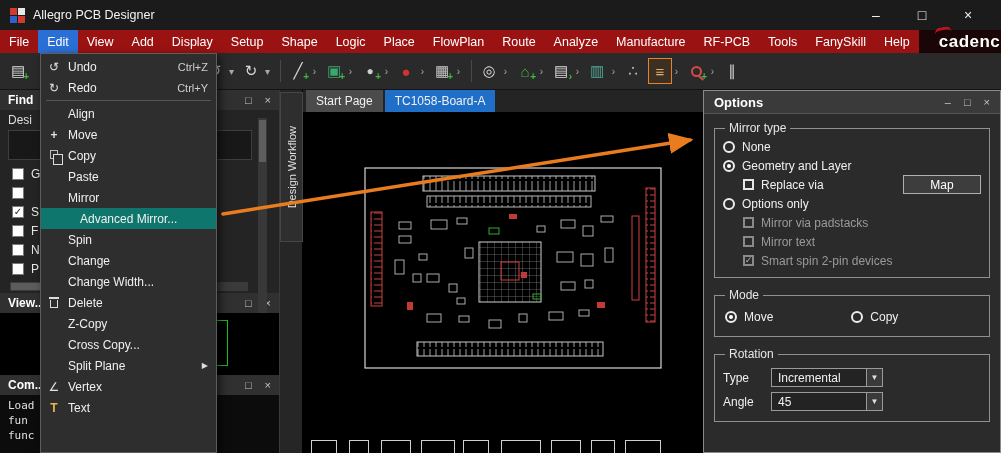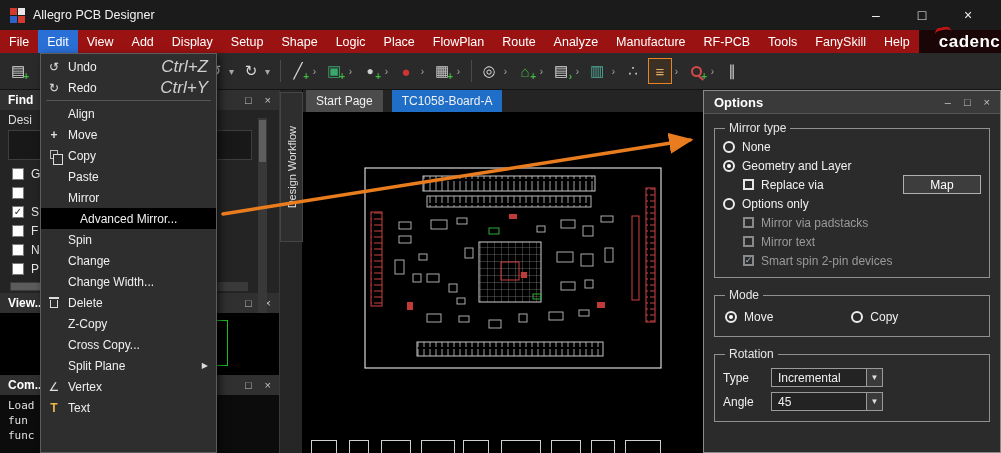--- a/index.html
+++ b/index.html
@@ -53,21 +53,21 @@
   .view-rect { position:absolute; left:56px; top:7px; width:172px; height:46px; border:1px solid #19c119; }
   .console { height:66px; background:#0c0c0c; padding:3px 8px; font-family:"DejaVu Sans Mono", monospace; font-size:11px; color:#e0e0e0; line-height:15px; }
 
   
   .workflow-strip { position:absolute; left:280px; top:90px; width:23px; bottom:0; background:#262626; border-right:1px solid #000; }
   .workflow-tab { position:absolute; left:0; top:2px; width:23px; height:150px; background:#2e2e2e; border:1px solid #454545; display:flex; align-items:center; justify-content:center; }
   .workflow-label { writing-mode:vertical-rl; transform:rotate(180deg); font-size:11px; color:#e0e0e0; white-space:nowrap; }
 
   
   .center { position:absolute; left:303px; top:90px; width:400px; bottom:0; background:#000; }
-  .doc-tabs { height:22px; background:#242424; display:flex; align-items:stretch; gap:9px; padding-left:3px; }
+  .doc-tabs { height:22px; background:#242424; display:flex; align-items:stretch; gap:2px; padding-left:3px; }
   .doc-tab { padding:0 10px; display:flex; align-items:center; font-size:12px; background:#4b4b4b; color:#f0f0f0; white-space:nowrap; }
   .doc-tab.active { background:#1f6fc9; }
   .canvas { position:absolute; left:0; top:22px; right:0; bottom:0; background:#000; overflow:hidden; }
   .pcb-svg { position:absolute; left:58px; top:44px; width:306px; height:228px; }
   .fp { position:absolute; border:1px solid #cfcfcf; height:16px; top:328px; }
 
   
   .options { position:absolute; left:703px; top:90px; width:298px; bottom:0; background:#2b2b2b; border:1px solid #8a8a8a; z-index:20; }
   .options-header { height:23px; background:#3a3a3a; border-bottom:1px solid #555; display:flex; align-items:center; padding:0 10px; font-weight:bold; font-size:13px; color:#fff; }
   .options-body { padding:7px 10px 0; }
@@ -86,23 +86,23 @@
   .rot-row { display:flex; align-items:center; gap:10px; margin:5px 0 3px; }
   .rot-label { width:38px; color:#f0f0f0; }
   .select { width:112px; height:19px; background:#232323; border:1px solid #9a9a9a; display:flex; align-items:stretch; }
   .select .val { padding-left:6px; font-size:12px; color:#f0f0f0; flex:1; display:flex; align-items:center; }
   .select .sel-arrow { width:16px; background:#3a3a3a; border-left:1px solid #9a9a9a; display:flex; align-items:center; justify-content:center; font-size:8px; color:#e0e0e0; }
 
   
   .edit-dropdown { position:absolute; left:40px; top:53px; width:177px; bottom:0; background:#2e2e2e; border:1px solid #5c5c5c; z-index:50; padding:2px 0; box-shadow:3px 3px 8px rgba(0,0,0,.6); }
   .mi { height:21px; display:flex; align-items:center; padding:0 8px 0 4px; gap:5px; color:#f0f0f0; font-size:12px; }
   .mi-icon { width:18px; text-align:center; font-size:12px; color:#e0e0e0; flex:none; display:flex; align-items:center; justify-content:center; }
-  .mi-shortcut { margin-left:auto; color:#cfcfcf; font-size:17px;font-style:italic; }
+  .mi-shortcut { margin-left:auto; color:#cfcfcf; font-size:11px; }
   .mi-sub { margin-left:auto; font-size:8px; color:#ddd; }
-  .mi.hl { background:#000000;padding-left:16px; }
+  .mi.hl { background:#0f766e;padding-left:16px; }
   .mi-sep { height:1px; background:#565656; margin:2px 5px; }
   .ic-copy { position:relative; width:8px; height:9px; border:1px solid #bbb; margin-top:-2px; }
   .ic-copy::after { content:""; position:absolute; left:2px; top:3px; width:8px; height:9px; border:1px solid #ddd; background:#2e2e2e; }
   .ic-trash { position:relative; width:8px; height:8px; border:1px solid #ddd; border-top:none; margin-top:3px; }
   .ic-trash::before { content:""; position:absolute; left:-2px; top:-3px; width:10px; border-top:2px solid #ddd; }
   .tbold { font-weight:bold; }
 
   .anno-arrow { position:absolute; left:0; top:0; width:1001px; height:453px; pointer-events:none; z-index:60; }
 </style>
 </head>

